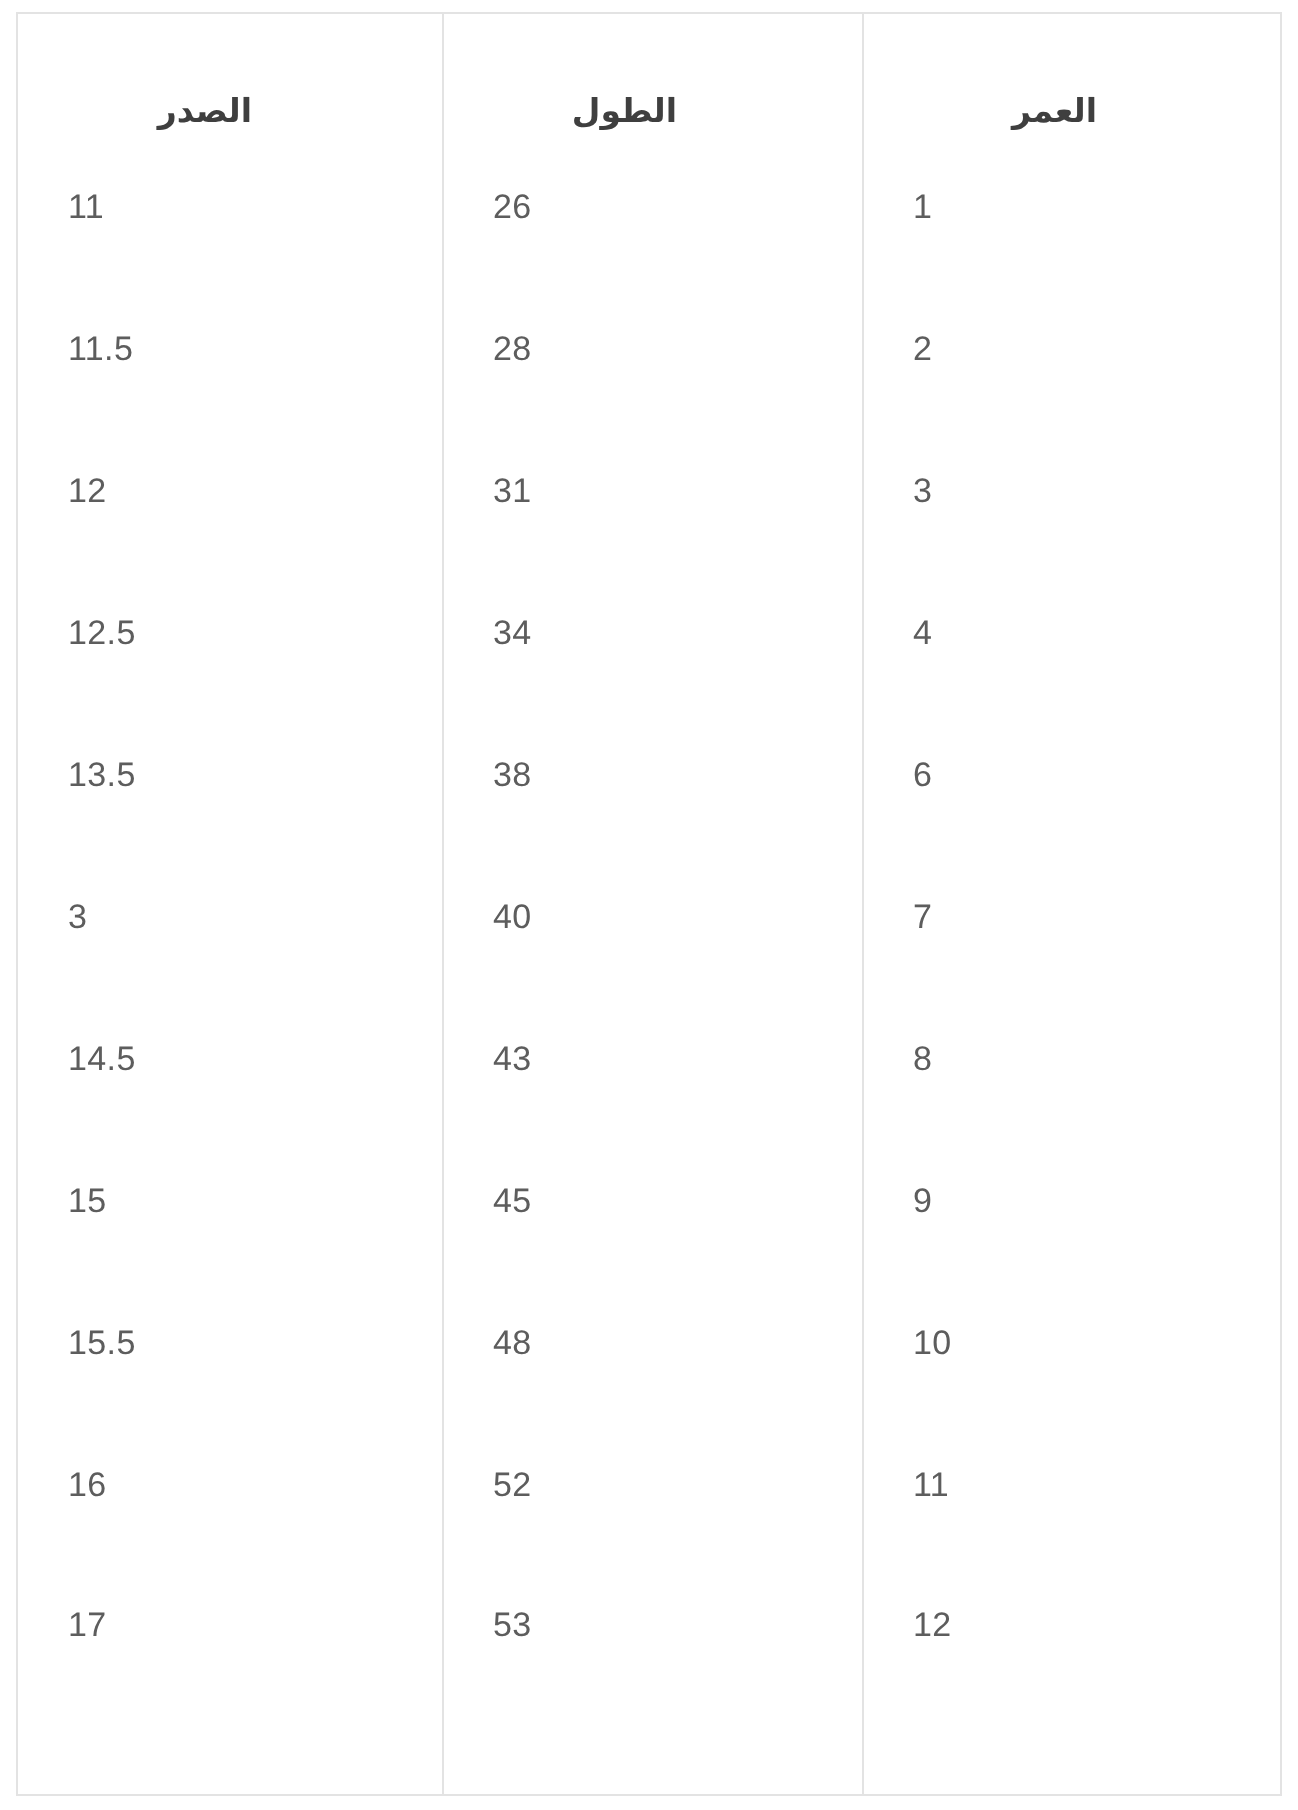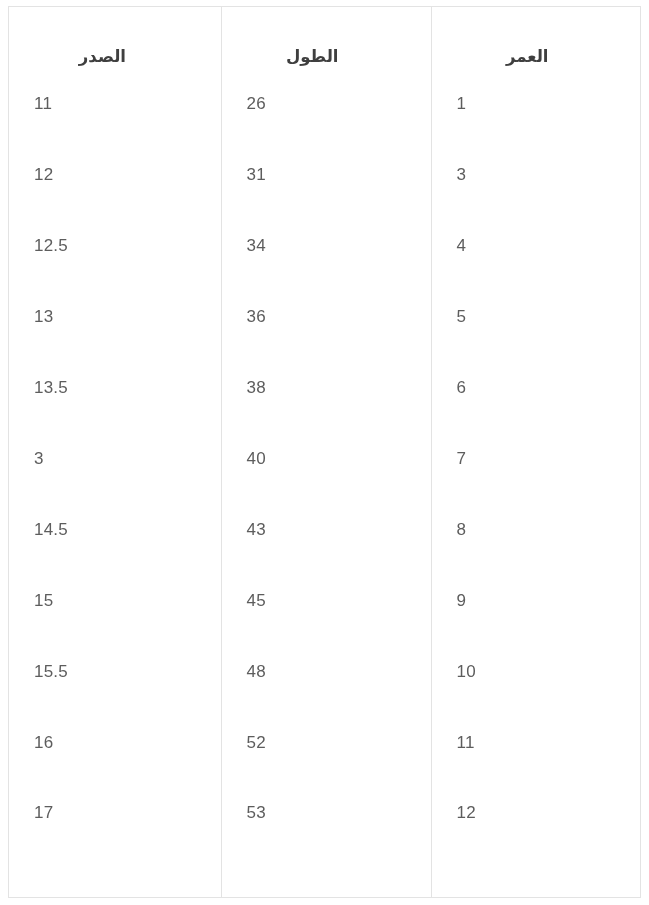--- a/index.html
+++ b/index.html
@@ -126,20 +126,31 @@
               <div class="cell-inner">11</div>
             </td>
           <td>
               <div class="cell-inner">26</div>
             </td>
           <td>
               <div class="cell-inner">1</div>
             </td>
         </tr>
 
+        <tr class="data-row">
+          <td>
+              <div class="cell-inner">11.5</div>
+            </td>
+          <td>
+              <div class="cell-inner">28</div>
+            </td>
+          <td>
+              <div class="cell-inner">2</div>
+            </td>
+        </tr>
 
         <tr class="data-row">
           <td>
               <div class="cell-inner">12</div>
             </td>
           <td>
               <div class="cell-inner">31</div>
             </td>
           <td>
               <div class="cell-inner">3</div>
@@ -151,31 +162,20 @@
               <div class="cell-inner">12.5</div>
             </td>
           <td>
               <div class="cell-inner">34</div>
             </td>
           <td>
               <div class="cell-inner">4</div>
             </td>
         </tr>
 
-        <tr class="data-row">
-          <td>
-              <div class="cell-inner">13</div>
-            </td>
-          <td>
-              <div class="cell-inner">36</div>
-            </td>
-          <td>
-              <div class="cell-inner">5</div>
-            </td>
-        </tr>
 
         <tr class="data-row">
           <td>
               <div class="cell-inner">13.5</div>
             </td>
           <td>
               <div class="cell-inner">38</div>
             </td>
           <td>
               <div class="cell-inner">6</div>

